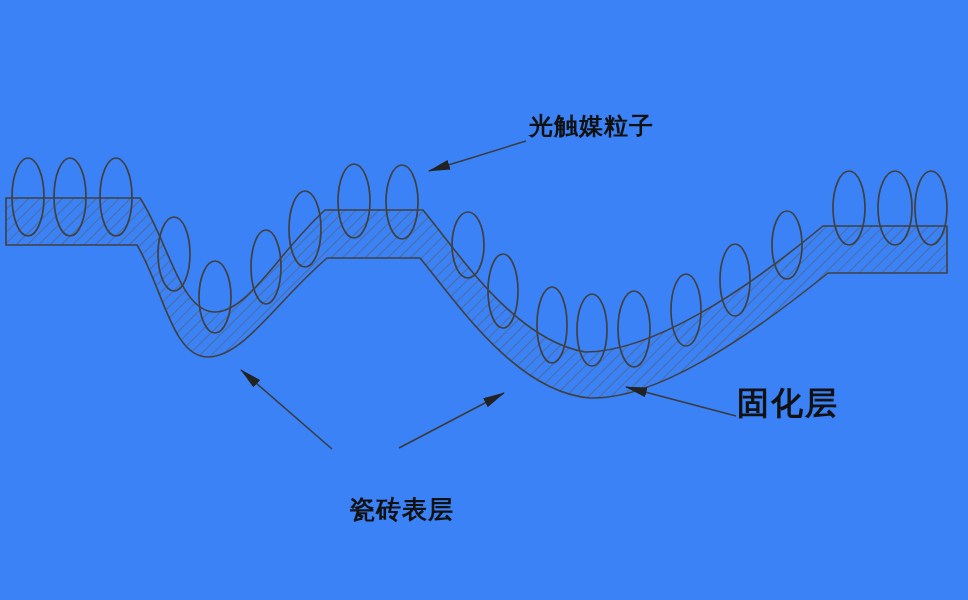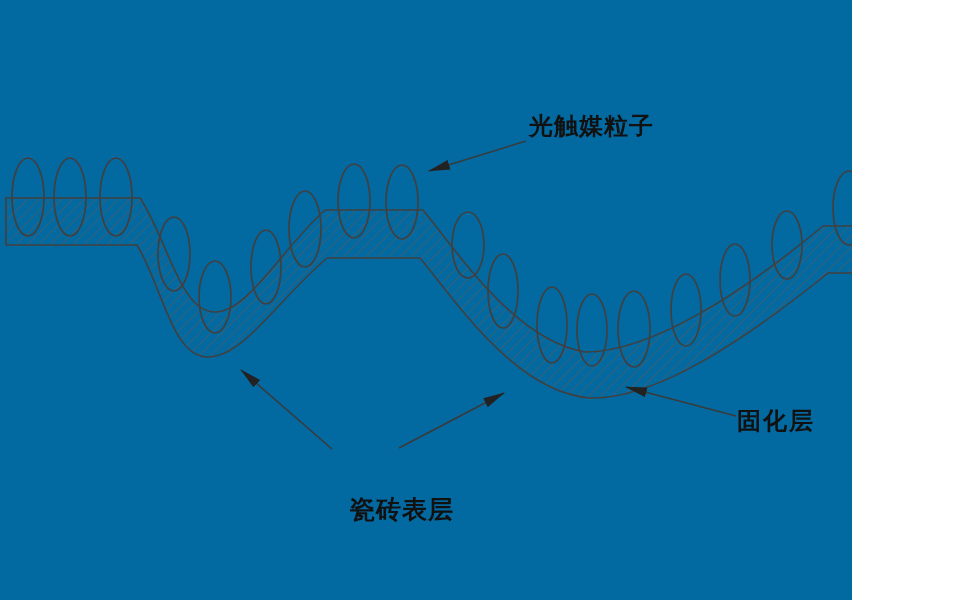--- a/index.html
+++ b/index.html
@@ -2,23 +2,23 @@
 <html><head>
 <meta charset="utf-8">
 <style>
   html, body {
     margin: 0;
     padding: 0;
     background: #ffffff;
   }
   .canvas {
     position: relative;
-    width: 852px;
+    width: 968px;
     height: 600px;
-    background: #0369a1;
+    background: #3b82f6;
     overflow: hidden;
   }
   .canvas svg {
     position: absolute;
     left: 0;
     top: 0;
   }
   .band {
     fill: url(#hatch);
     stroke: #404040;
@@ -35,21 +35,21 @@
     stroke-width: 1.5;
   }
   .label {
     position: absolute;
     font-family: "DejaVu Sans", "Liberation Sans", sans-serif;
     font-weight: 700;
     color: #111111;
     white-space: nowrap;
   }
   #lbl-particles { left: 529px; top: 110px; font-size: 24px; letter-spacing: 1px; }
-  #lbl-cured     { left: 737px; top: 405px; font-size: 24px; letter-spacing: 2px; }
+  #lbl-cured     { left: 737px; top: 382px; font-size: 32px; letter-spacing: 2px; }
   #lbl-tile      { left: 350px; top: 450px; font-size: 25px; letter-spacing: 1px; margin-top: 43px; }
 </style>
 </head>
 <body>
 
 <div class="canvas">
 
   <svg width="968" height="600" viewBox="0 0 968 600">
     <defs>
       <pattern id="hatch" patternUnits="userSpaceOnUse" width="8" height="8" patternTransform="rotate(45)">

